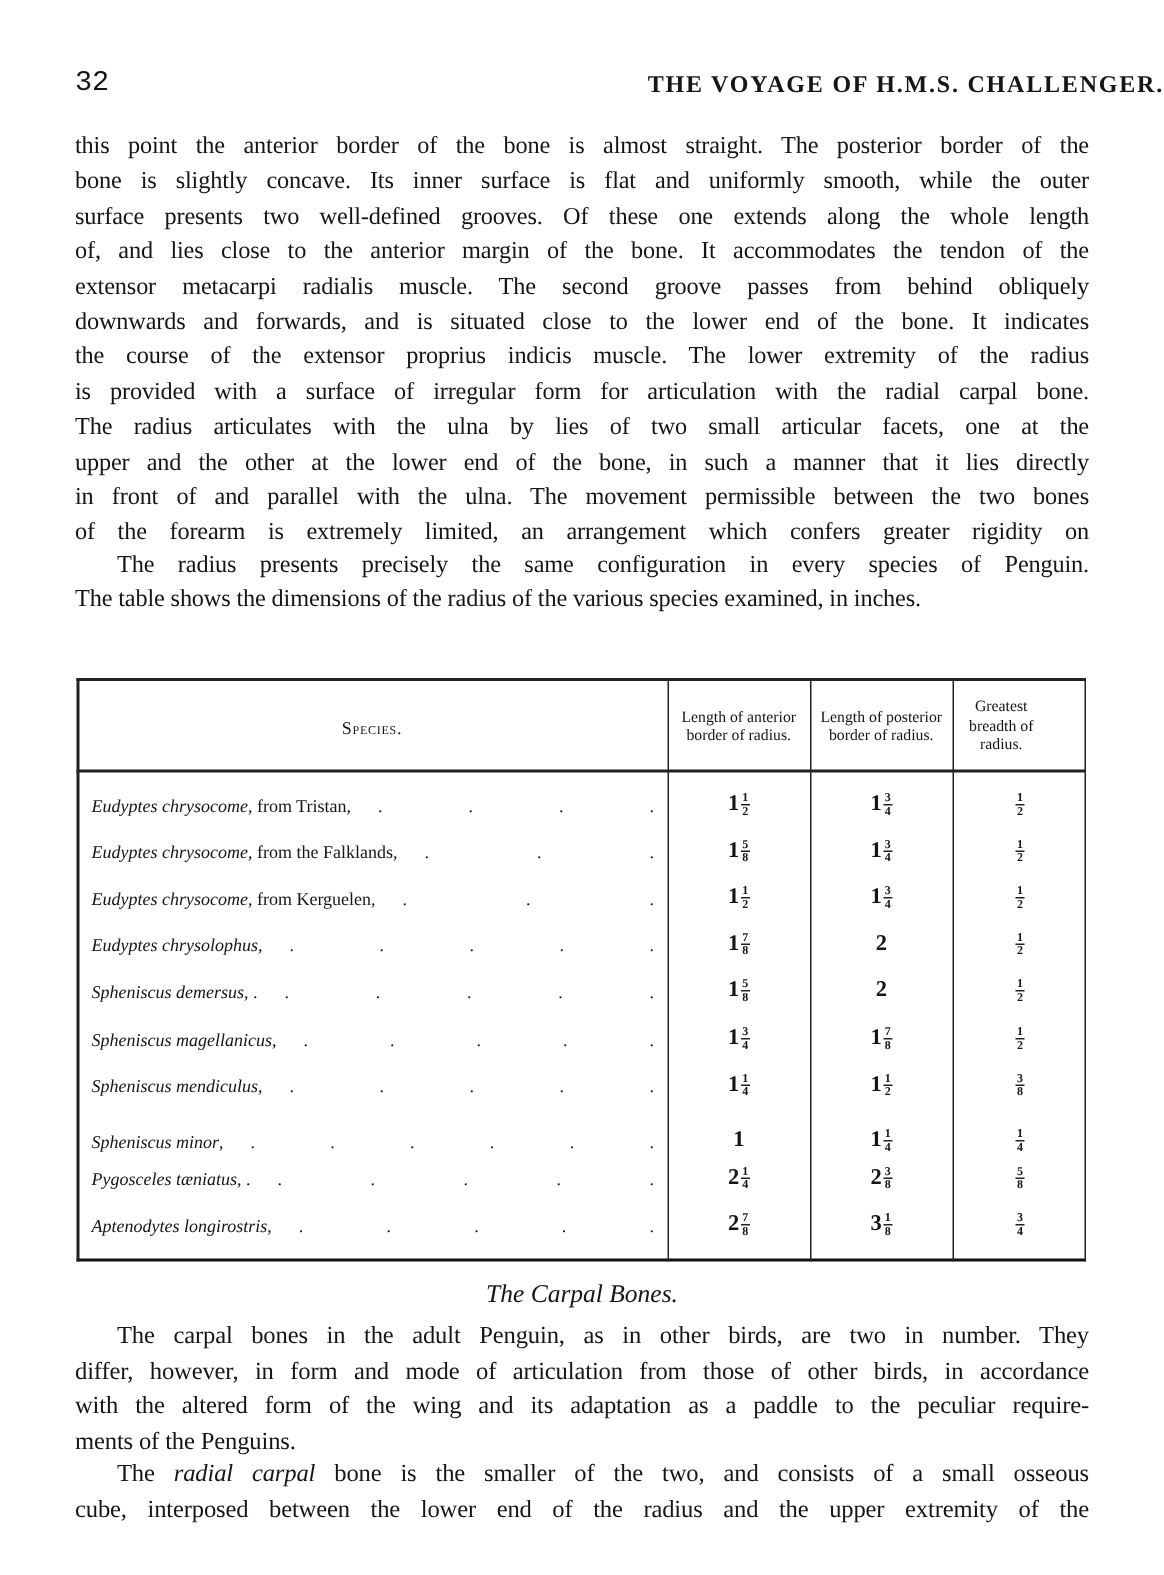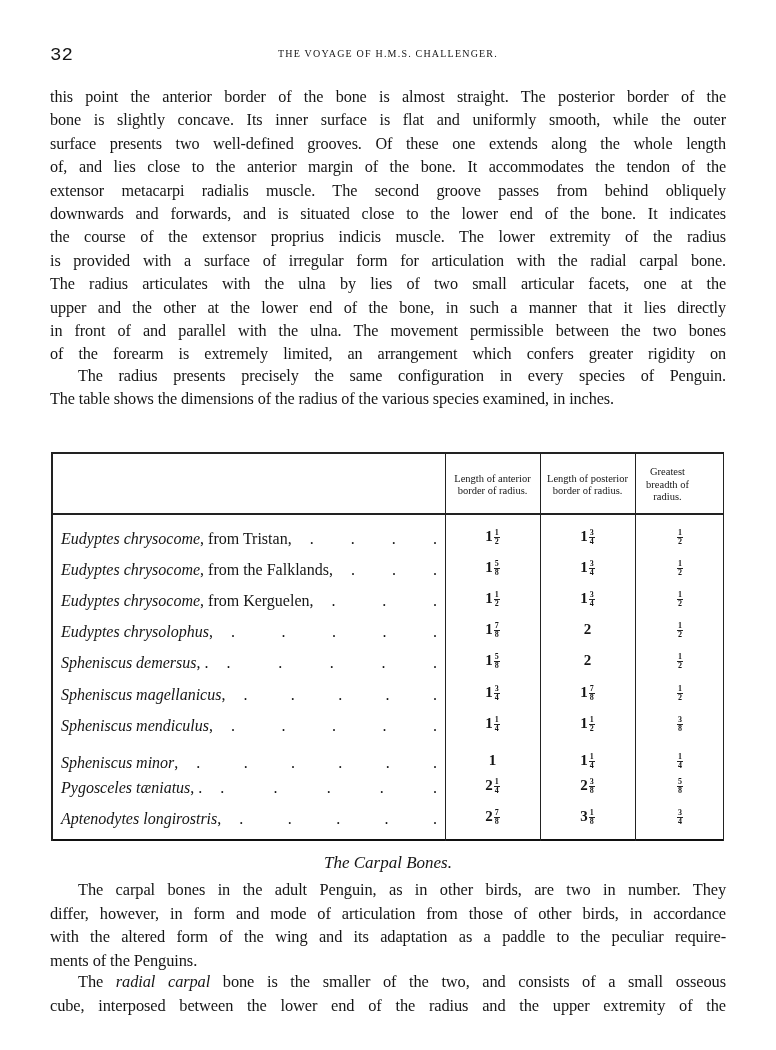--- a/index.html
+++ b/index.html
@@ -2,21 +2,21 @@
 <html><head>
   <meta charset="utf-8">
   <style>
     html, body { margin: 0; padding: 0; background: #ffffff; }
     body {
       width: 776px; height: 1050px; position: relative; overflow: hidden;
       font-family: "Liberation Serif", "DejaVu Serif", serif; color: #151515;
     }
     .abs { position: absolute; }
     .page-number { left: 50px; top: 44px; font-size: 19px; font-family: Liberation Mono, monospace; }
-    .running-head { left: 0; width: 776px; top: 48px; text-align: center; font-size: 10px; letter-spacing: 1.2px; }
+    .running-head { left: 0; width: 776px; top: 48px; text-align: right; font-size: 16px; letter-spacing: 1.2px; font-weight: bold; }
     .para {
       position: absolute; left: 50px; width: 676px;
       font-size: 16.2px; line-height: 23.4px; text-align: justify;
       text-align-last: justify; letter-spacing: -0.1px;
     }
     .para .line { display: block; white-space: nowrap; text-align: justify; text-align-last: justify; }
     .para .line.last { text-align-last: left; }
     .p1 { top: 86px; }
     .p2 { top: 365px; }
     
@@ -27,21 +27,21 @@
     .tborder-right { position: absolute; right: 0; top: 0; bottom: 0; width: 1.5px; background: #222; }
     .thead-rule { position: absolute; left: 0; right: 0; top: 61px; height: 1.5px; background: #222; }
     .vline { position: absolute; top: 0; bottom: 0; width: 1.3px; background: #222; }
     .v1 { left: 394px; } .v2 { left: 489px; } .v3 { left: 584px; }
     .th { position: absolute; top: 8px; height: 50px; display: flex; align-items: center; justify-content: center; text-align: center; font-size: 10.5px; line-height: 12.5px; }
     .th-species { left: 0; width: 394px; font-variant: small-caps; font-size: 12px; letter-spacing: 0.5px; }
     .th-c1 { left: 394px; width: 95px; }
     .th-c2 { left: 489px; width: 95px; }
     .th-c3 { left: 584px; width: 65px; }
     .row { position: absolute; left: 0; width: 673px; height: 31px; }
-    .cell-species { position: absolute; left: 10px; width: 376px; top: 5px; font-size: 16px; white-space: nowrap; display: flex; }
+    .cell-species { position: absolute; left: 10px; width: 376px; top: 5px; font-size: 12px; white-space: nowrap; display: flex; }
     .cell-species .name { font-style: italic; }
     .cell-species .dots { flex: 1; display: flex; justify-content: space-between; padding-left: 18px; padding-right: 0; }
     .cell-species .dots span { display: inline-block; width: 4px; }
     .cell-num { position: absolute; top: 3px; text-align: center; font-size: 15px; font-weight: bold; }
     .c1 { left: 394px; width: 95px; }
     .c2 { left: 489px; width: 95px; }
     .c3 { left: 584px; width: 89px; }
     .frac { display: inline-flex; flex-direction: column; vertical-align: middle; font-size: 8px; line-height: 8px; margin-left: 1px; text-align: center; }
     .frac .num { border-bottom: 0.8px solid #222; padding: 0 1px; }
     .section-title { left: 0; width: 776px; top: 853px; text-align: center; font-style: italic; font-size: 17px; }
@@ -75,20 +75,21 @@
 
 <div class="table" id="tbl">
   <div class="tborder-top"></div>
   <div class="tborder-bottom"></div>
   <div class="tborder-left"></div>
   <div class="tborder-right"></div>
   <div class="thead-rule"></div>
   <div class="vline v1"></div>
   <div class="vline v2"></div>
   <div class="vline v3"></div>
+  <div class="th th-species">Species.</div>
   <div class="th th-c1">Length of anterior border of radius.</div>
   <div class="th th-c2">Length of posterior border of radius.</div>
   <div class="th th-c3">Greatest breadth of radius.</div>
 <div class="row" style="top: 73px;">
       <div class="cell-species">
         <span class="name">Eudyptes chrysocome</span>
         <span>, from Tristan,</span>
         <span class="dots">
           <span>.</span>
           <span>.</span>

